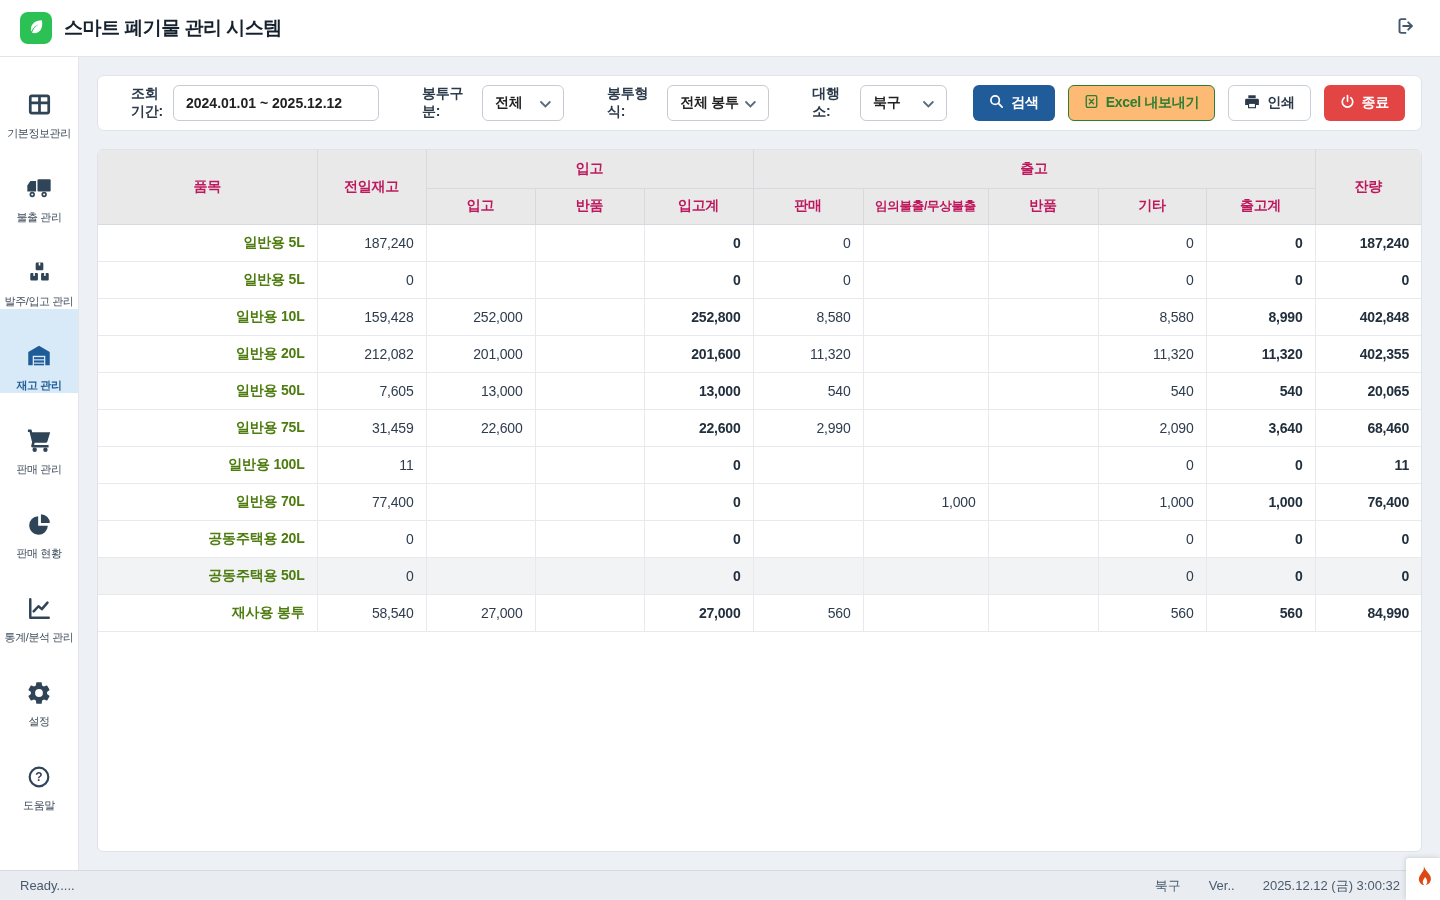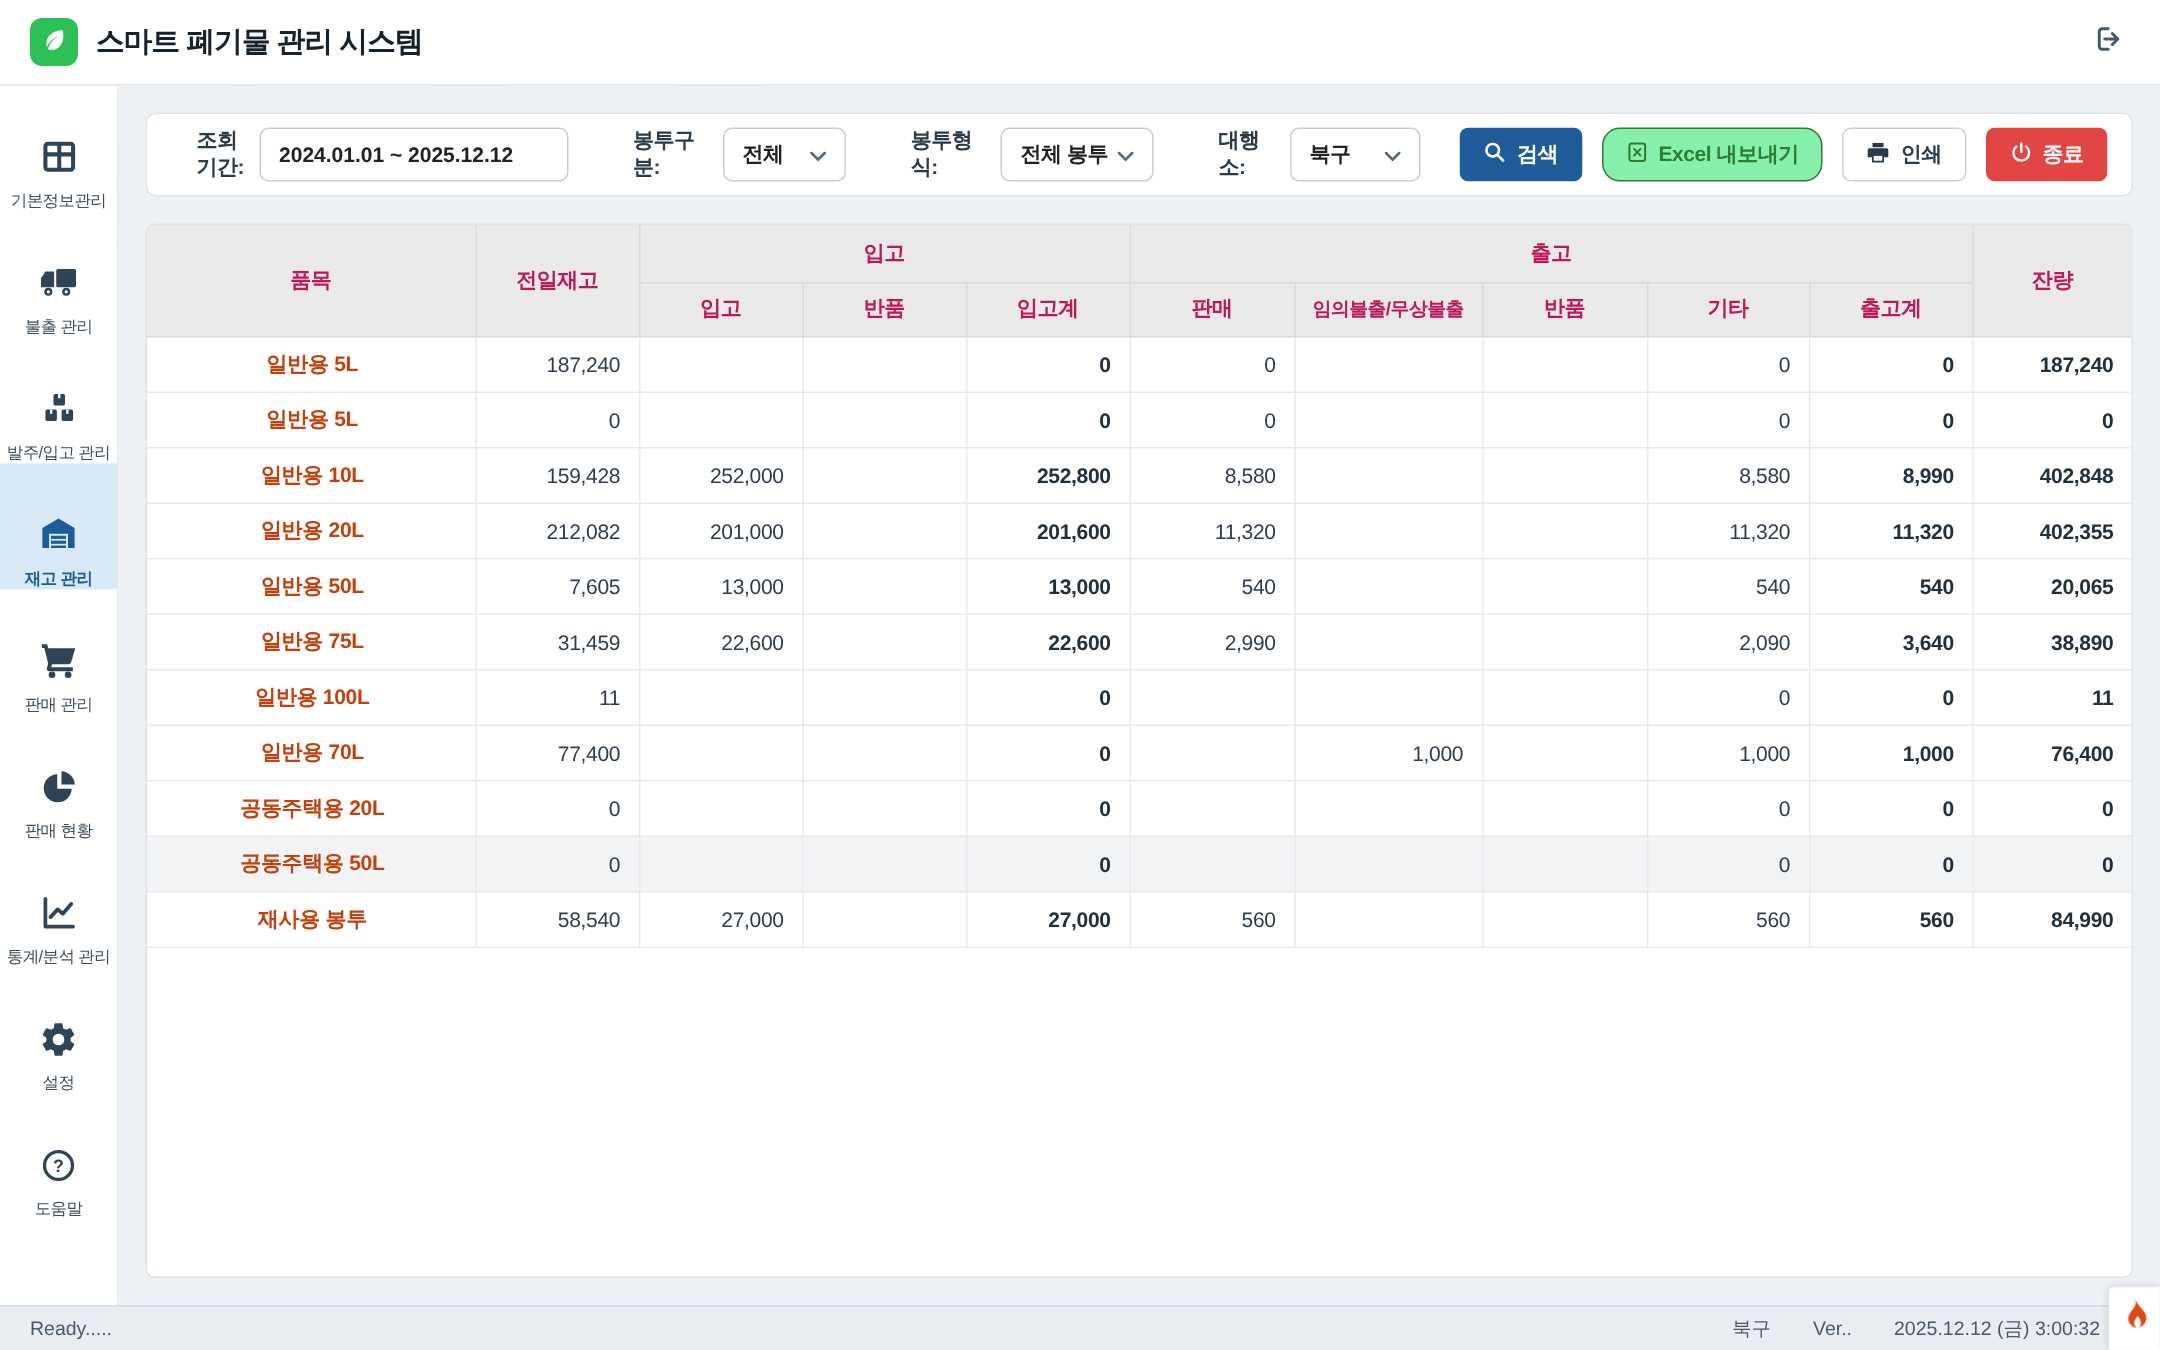--- a/index.html
+++ b/index.html
@@ -45,39 +45,39 @@
   .select{ height:36px; border:1px solid #C6CCD4; border-radius:6px; background:#fff;
     display:flex; align-items:center; justify-content:space-between; padding:0 12px;
     font-size:14px; font-weight:600; color:#222; cursor:pointer; letter-spacing:-0.3px;}
   .sel-sm{ width:90px;} .sel-md{ width:112px;} .sel-ag{ width:96px;}
 
   .btn-row{ margin-left:auto; display:flex; align-items:center; gap:13px;}
   .btn{ height:36px; border-radius:6px; display:flex; align-items:center; gap:7px;
     padding:0 15px; font-size:14px; font-weight:bold; cursor:pointer; border:1px solid transparent;
     letter-spacing:-0.3px; white-space:nowrap;}
   .btn-search{ background:var(--primary-blue); color:#fff;}
-  .btn-excel{ background:#86efac; border-color:var(--excel-green); color:var(--excel-green);border-radius:12px;}
+  .btn-excel{ background:#fdba74; border-color:var(--excel-green); color:var(--excel-green);}
   .btn-print{ background:#fff; border-color:#C9CFD7; color:#2B3A4A;}
   .btn-exit{ background:var(--danger-red); color:#fff;}
 
   
   .table-card{ background:#fff; border:1px solid #DFE3E8; border-radius:6px; flex:1;
     overflow:hidden;}
   table{ width:100%; border-collapse:collapse; table-layout:fixed;}
   thead th{ background:#E9E9EA; color:#be185d; font-size:14px; font-weight:bold;
     border:1px solid #D6D9DD; border-top:none; text-align:center; letter-spacing:-0.3px;}
   thead tr:first-child th{ height:38px;}
   thead tr:last-child th{ height:36px;}
   thead th:first-child{ border-left:none;} thead th:last-child{ border-right:none;}
   th.small{ font-size:12.5px;}
   tbody td{ height:37px; border:1px solid #E7E9EC; border-left:none; font-size:14px;
     color:#2E3C4E; padding:0 12px; background:#fff; letter-spacing:-0.2px;}
   tbody td:last-child{ border-right:none;}
   tbody tr.shaded td{ background:#F2F3F5;}
-  td.col-item{ text-align:center; padding-left:14px; font-weight:600; color:#c2410c;}
+  td.col-item{ text-align:right; padding-left:14px; font-weight:600; color:#4d7c0f;}
   td.num{ text-align:right; font-variant-numeric:tabular-nums;}
   td.total{ font-weight:bold; color:#222F3D;}
 
   
   .statusbar{ position:fixed; bottom:0; left:0; right:0; height:30px; background:#E9EDF2;
     border-top:1px solid #D4DAE2; display:flex; align-items:center; padding:0 40px 0 20px;
     font-size:13px; color:#4A5A6B; z-index:40;}
   .status-right{ margin-left:auto; display:flex; align-items:center; gap:28px;}
   .flame-box{ position:fixed; right:0; bottom:0; width:34px; height:42px; background:#fff;
     z-index:50; display:flex; align-items:center; justify-content:center;
@@ -381,21 +381,21 @@
             <td class="col-item">일반용 75L</td>
             <td class="num">31,459</td>
             <td class="num">22,600</td>
             <td class="num"></td>
             <td class="num total">22,600</td>
             <td class="num">2,990</td>
             <td class="num"></td>
             <td class="num"></td>
             <td class="num">2,090</td>
             <td class="num total">3,640</td>
-            <td class="num total">38,890</td>
+            <td class="num total">68,460</td>
           </tr>
           <tr>
             <td class="col-item">일반용 100L</td>
             <td class="num">11</td>
             <td class="num"></td>
             <td class="num"></td>
             <td class="num total">0</td>
             <td class="num"></td>
             <td class="num"></td>
             <td class="num"></td>

